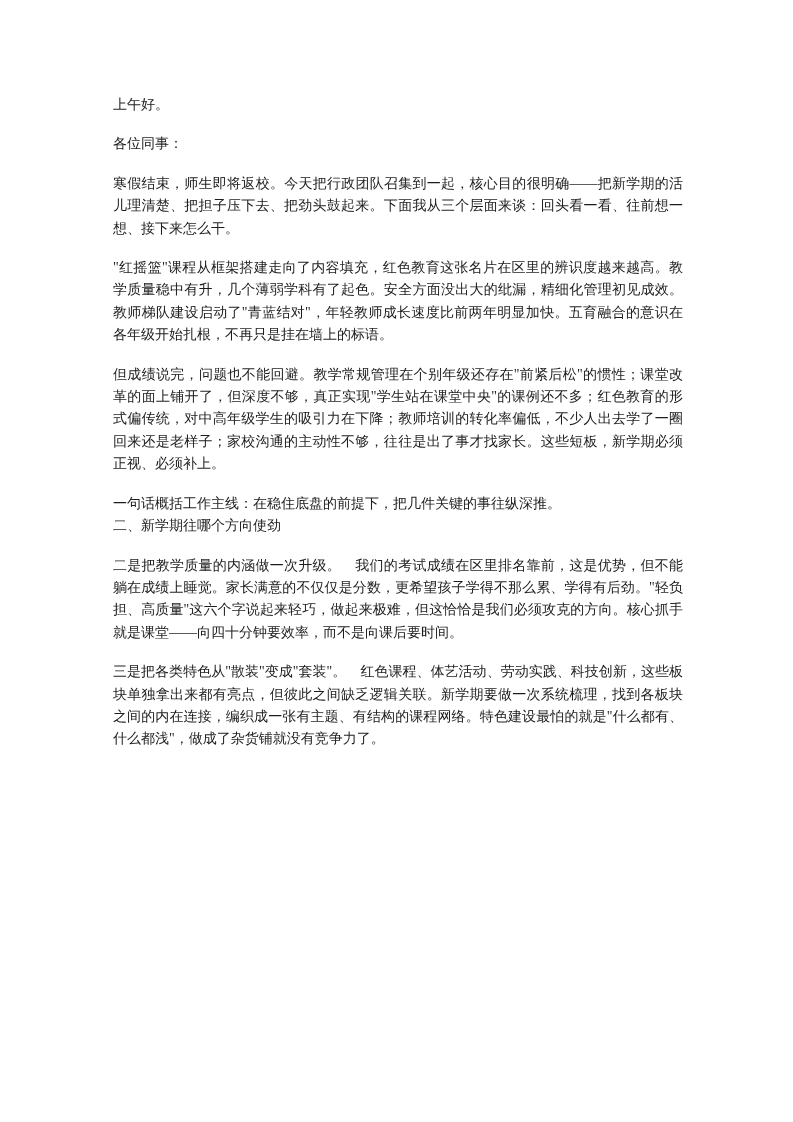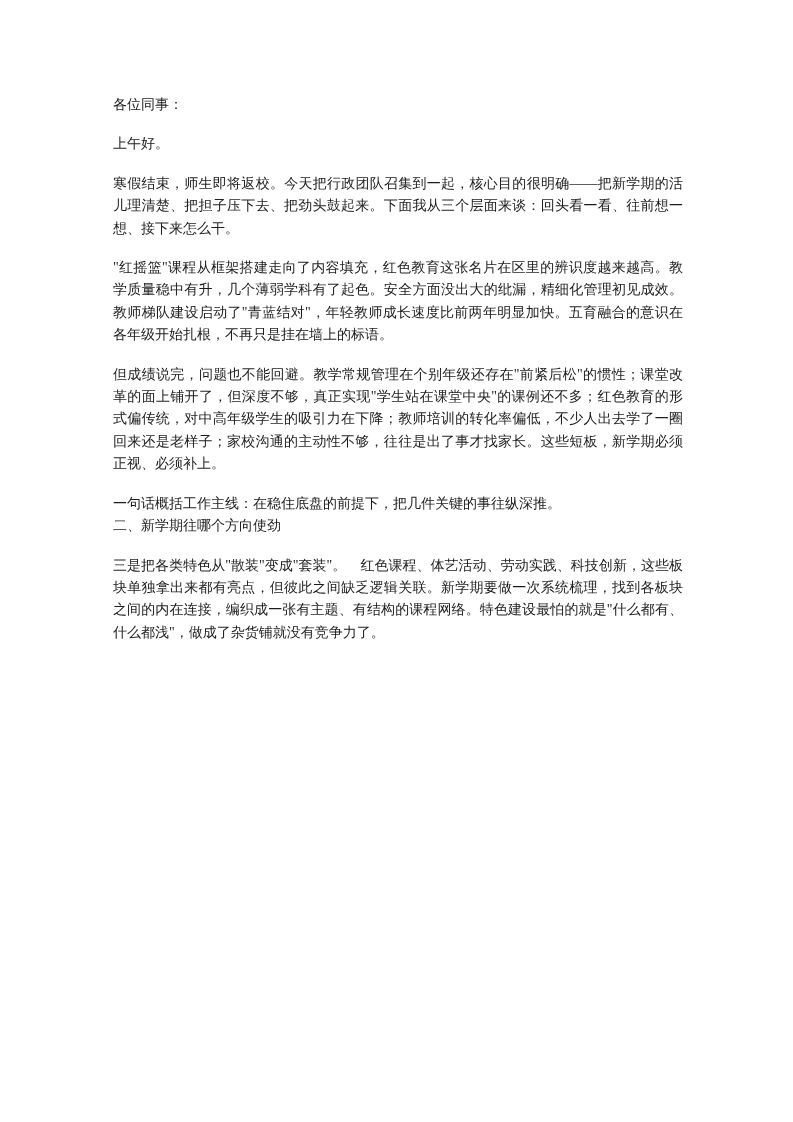--- a/index.html
+++ b/index.html
@@ -33,37 +33,40 @@
   .line {
     white-space: pre-wrap;
   }
 </style>
 </head>
 <body>
 
 <div class="page">
   <div class="doc" style="color: rgb(28, 28, 28);">
       <div class="block">
-        <div class="line">各位同事：</div>
+        <div class="line">上午好。</div>
       </div>
       <div class="block">
-        <div class="line">上午好。</div>
+        <div class="line">各位同事：</div>
       </div>
       <div class="block">
         <div class="line">寒假结束，师生即将返校。今天把行政团队召集到一起，核心目的很明确——把新学期的活儿理清楚、把担子压下去、把劲头鼓起来。下面我从三个层面来谈：回头看一看、往前想一想、接下来怎么干。</div>
       </div>
       <div class="block">
       </div>
       <div class="block">
         <div class="line">"红摇篮"课程从框架搭建走向了内容填充，红色教育这张名片在区里的辨识度越来越高。教学质量稳中有升，几个薄弱学科有了起色。安全方面没出大的纰漏，精细化管理初见成效。教师梯队建设启动了"青蓝结对"，年轻教师成长速度比前两年明显加快。五育融合的意识在各年级开始扎根，不再只是挂在墙上的标语。</div>
       </div>
       <div class="block">
         <div class="line">但成绩说完，问题也不能回避。教学常规管理在个别年级还存在"前紧后松"的惯性；课堂改革的面上铺开了，但深度不够，真正实现"学生站在课堂中央"的课例还不多；红色教育的形式偏传统，对中高年级学生的吸引力在下降；教师培训的转化率偏低，不少人出去学了一圈回来还是老样子；家校沟通的主动性不够，往往是出了事才找家长。这些短板，新学期必须正视、必须补上。</div>
       </div>
       <div class="block">
         <div class="line">一句话概括工作主线：在稳住底盘的前提下，把几件关键的事往纵深推。</div>
         <div class="line">二、新学期往哪个方向使劲</div>
       </div>
       <div class="block">
+        <div class="line">二是把教学质量的内涵做一次升级。　我们的考试成绩在区里排名靠前，这是优势，但不能躺在成绩上睡觉。家长满意的不仅仅是分数，更希望孩子学得不那么累、学得有后劲。"轻负担、高质量"这六个字说起来轻巧，做起来极难，但这恰恰是我们必须攻克的方向。核心抓手就是课堂——向四十分钟要效率，而不是向课后要时间。</div>
+      </div>
+      <div class="block">
         <div class="line">三是把各类特色从"散装"变成"套装"。　红色课程、体艺活动、劳动实践、科技创新，这些板块单独拿出来都有亮点，但彼此之间缺乏逻辑关联。新学期要做一次系统梳理，找到各板块之间的内在连接，编织成一张有主题、有结构的课程网络。特色建设最怕的就是"什么都有、什么都浅"，做成了杂货铺就没有竞争力了。</div>
       </div>
     </div>
 </div>
 
 </body></html>

